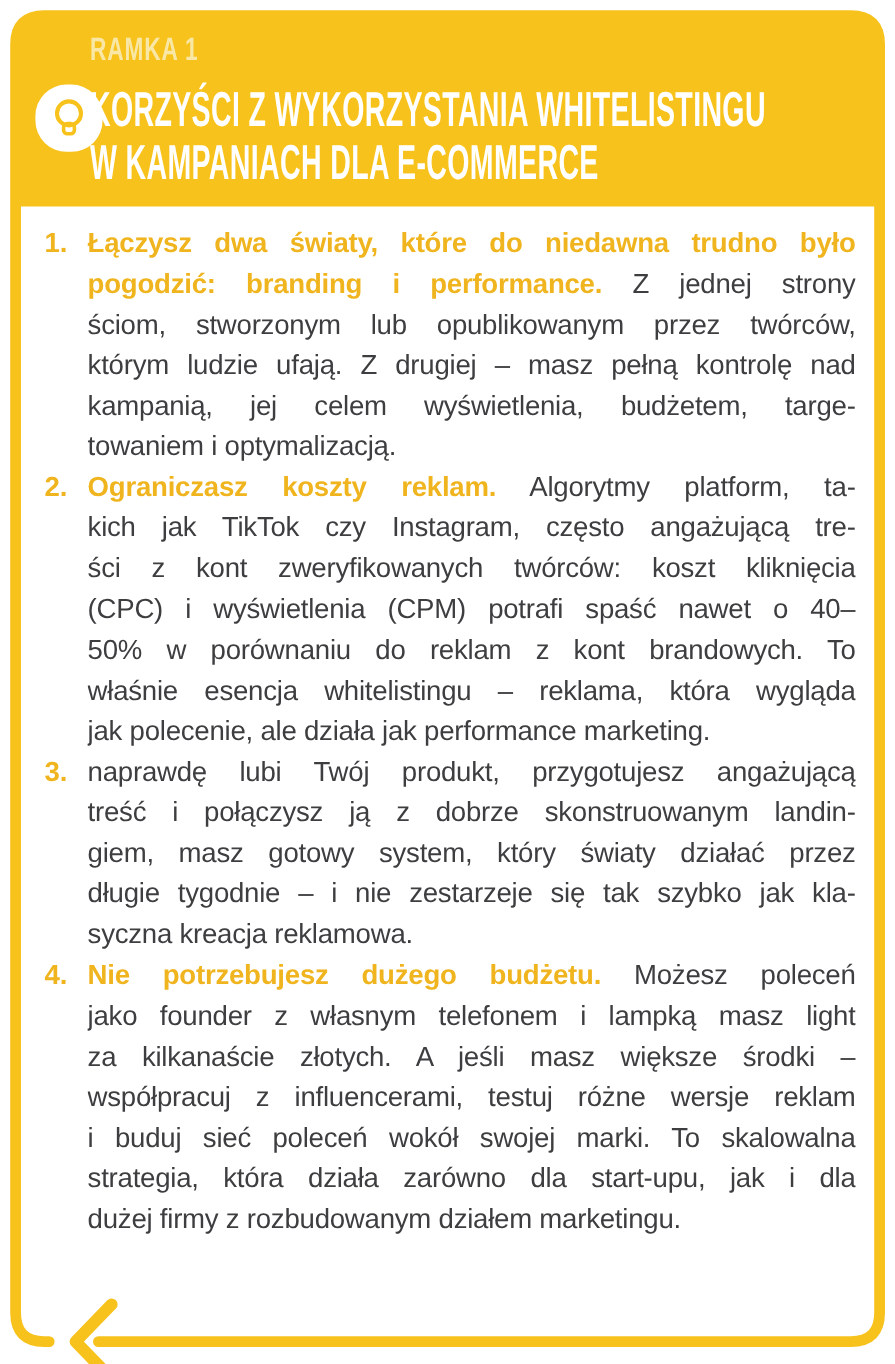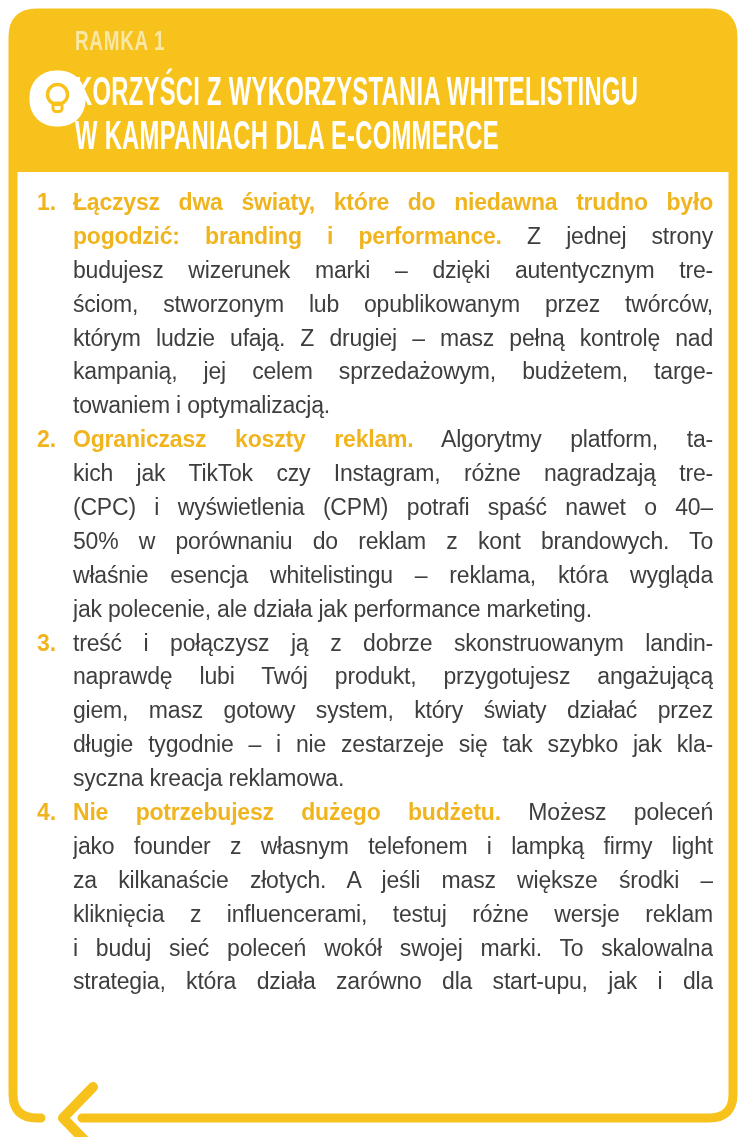--- a/index.html
+++ b/index.html
@@ -75,54 +75,55 @@
     <div class="tline"><span class="cond">KORZYŚCI Z WYKORZYSTANIA WHITELISTINGU</span></div>
     <div class="tline"><span class="cond">W KAMPANIACH DLA E-COMMERCE</span></div>
   </div>
 
   <div class="list">
       <div class="item">
         <div class="num">1.</div>
         <div class="lines">
           <div class="line"><span class="lead">Łączysz dwa światy, które do niedawna trudno było</span></div>
           <div class="line"><span class="lead">pogodzić: branding i performance.</span><span class="reg"> Z jednej strony</span></div>
-          <div class="line"><span class="reg">budujesz wizerunek marki – dzięki autentycznym tre-</span></div>
           <div class="line"><span class="reg">ściom, stworzonym lub opublikowanym przez twórców,</span></div>
           <div class="line"><span class="reg">którym ludzie ufają. Z drugiej – masz pełną kontrolę nad</span></div>
-          <div class="line"><span class="reg">kampanią, jej celem sprzedażowym, budżetem, targe-</span></div>
+          <div class="line"><span class="reg">kampanią, jej celem wyświetlenia, budżetem, targe-</span></div>
           <div class="line last"><span class="reg">towaniem i optymalizacją.</span></div>
         </div>
       </div>
       <div class="item">
         <div class="num">2.</div>
         <div class="lines">
           <div class="line"><span class="lead">Ograniczasz koszty reklam.</span><span class="reg"> Algorytmy platform, ta-</span></div>
-          <div class="line"><span class="reg">kich jak TikTok czy Instagram, różne nagradzają tre-</span></div>
+          <div class="line"><span class="reg">kich jak TikTok czy Instagram, często angażującą tre-</span></div>
+          <div class="line"><span class="reg">ści z kont zweryfikowanych twórców: koszt kliknięcia</span></div>
           <div class="line"><span class="reg">(CPC) i wyświetlenia (CPM) potrafi spaść nawet o 40–</span></div>
           <div class="line"><span class="reg">50% w porównaniu do reklam z kont brandowych. To</span></div>
           <div class="line"><span class="reg">właśnie esencja whitelistingu – reklama, która wygląda</span></div>
           <div class="line last"><span class="reg">jak polecenie, ale działa jak performance marketing.</span></div>
         </div>
       </div>
       <div class="item">
         <div class="num">3.</div>
         <div class="lines">
+          <div class="line"><span class="reg">naprawdę lubi Twój produkt, przygotujesz angażującą</span></div>
           <div class="line"><span class="reg">treść i połączysz ją z dobrze skonstruowanym landin-</span></div>
-          <div class="line"><span class="reg">naprawdę lubi Twój produkt, przygotujesz angażującą</span></div>
           <div class="line"><span class="reg">giem, masz gotowy system, który światy działać przez</span></div>
           <div class="line"><span class="reg">długie tygodnie – i nie zestarzeje się tak szybko jak kla-</span></div>
           <div class="line last"><span class="reg">syczna kreacja reklamowa.</span></div>
         </div>
       </div>
       <div class="item">
         <div class="num">4.</div>
         <div class="lines">
           <div class="line"><span class="lead">Nie potrzebujesz dużego budżetu.</span><span class="reg"> Możesz poleceń</span></div>
-          <div class="line"><span class="reg">jako founder z własnym telefonem i lampką firmy light</span></div>
+          <div class="line"><span class="reg">jako founder z własnym telefonem i lampką masz light</span></div>
           <div class="line"><span class="reg">za kilkanaście złotych. A jeśli masz większe środki –</span></div>
-          <div class="line"><span class="reg">kliknięcia z influencerami, testuj różne wersje reklam</span></div>
+          <div class="line"><span class="reg">współpracuj z influencerami, testuj różne wersje reklam</span></div>
           <div class="line"><span class="reg">i buduj sieć poleceń wokół swojej marki. To skalowalna</span></div>
           <div class="line"><span class="reg">strategia, która działa zarówno dla start-upu, jak i dla</span></div>
+          <div class="line last"><span class="reg">dużej firmy z rozbudowanym działem marketingu.</span></div>
         </div>
       </div>
     </div>
 
 </div>
 
 </body></html>

